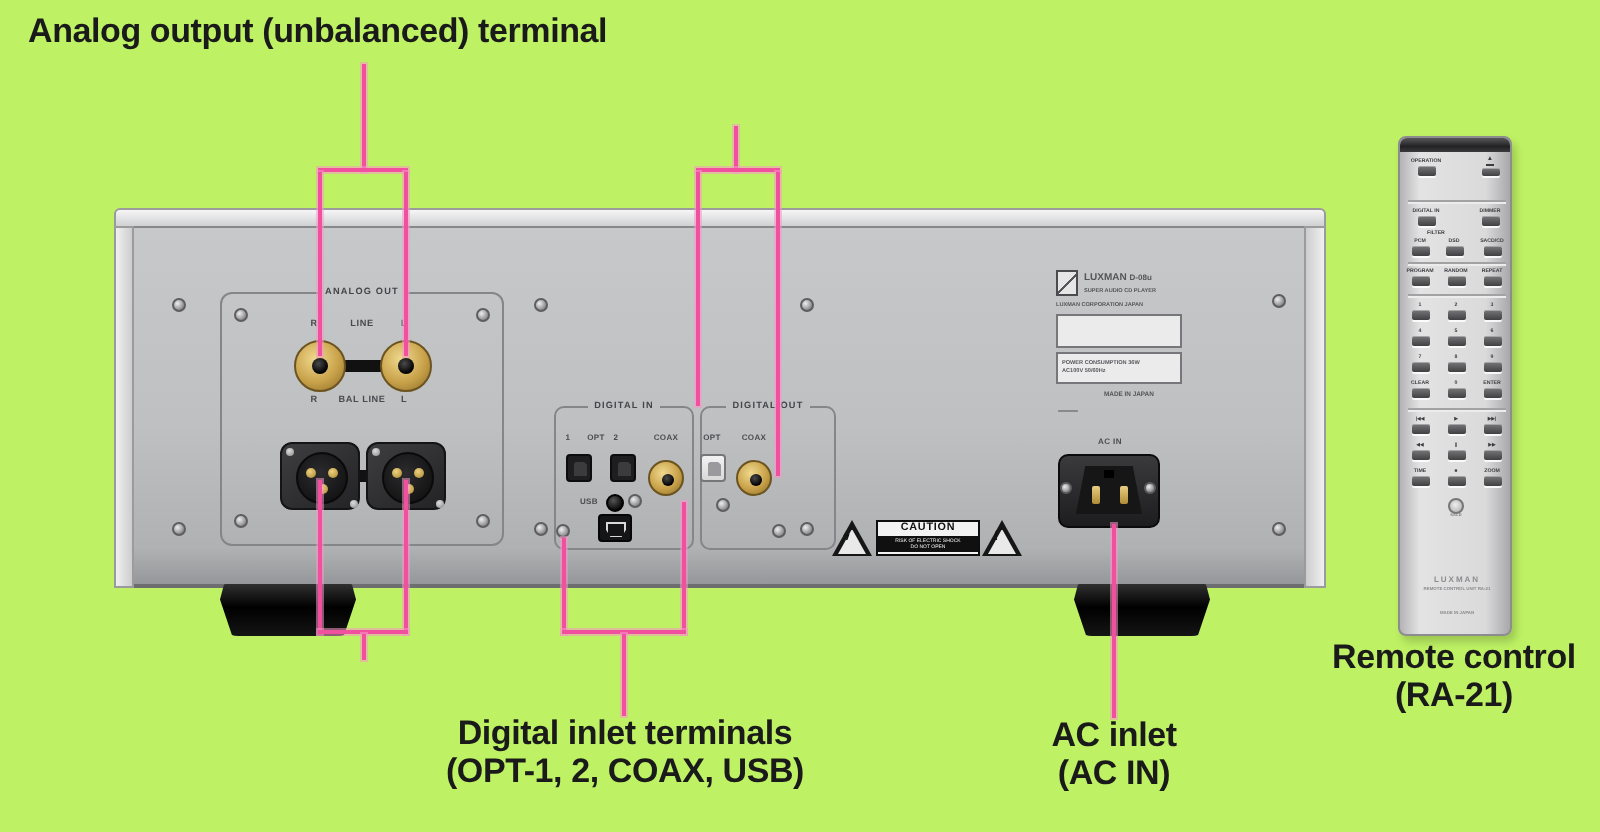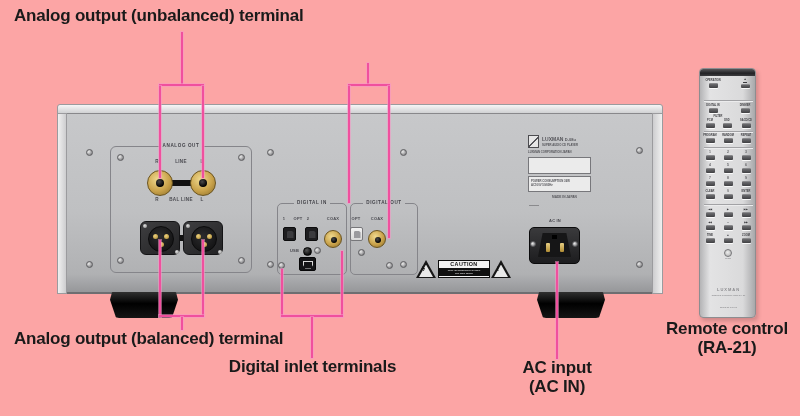--- a/index.html
+++ b/index.html
@@ -1,16 +1,16 @@
 <!DOCTYPE html>
 <html><head>
 <meta charset="utf-8">
 <style>
   html,body{margin:0;padding:0;background:#ffffff;}
-  .stage{position:relative;width:800px;height:416px;background:#fca5a5;overflow:hidden;
+  .stage{position:relative;width:800px;height:416px;background:#bef264;overflow:hidden;
          font-family:"Liberation Sans", sans-serif;}
   .abs{position:absolute;}
   
   .lbl{position:absolute;font-weight:bold;font-size:17px;line-height:19px;color:#1a1a1a;
        letter-spacing:-0.2px;white-space:nowrap;}
   .lbl.center{text-align:center;white-space:normal;}
   
   .cl{position:absolute;background:#f0509e;box-shadow:0 0 0 1px rgba(246,151,199,.55);}
   
   .ch-top{position:absolute;background:linear-gradient(#f6f6f6,#d0d1d3);
@@ -385,25 +385,25 @@
   <div class="cl" style="left:181px;top:317px;width:2px;height:13px;"></div>
 
   <div class="cl" style="left:281px;top:269px;width:2px;height:48px;"></div>
   <div class="cl" style="left:341px;top:251px;width:2px;height:66px;"></div>
   <div class="cl" style="left:281px;top:315px;width:62px;height:2px;"></div>
   <div class="cl" style="left:311px;top:317px;width:2px;height:41px;"></div>
 
   <div class="cl" style="left:556px;top:262px;width:2px;height:97px;"></div>
 
   <div class="lbl" style="left:14px;top:6px;">Analog output (unbalanced) terminal</div>
-  <div class="lbl" style="left:14px;top:329px;">Analog output (balanced) terminal</div>
   <div class="lbl center" style="left:200px;top:357px;width:225px;">
     <div>Digital inlet terminals</div>
+    <div>(OPT-1, 2, COAX, USB)</div>
   </div>
   <div class="lbl center" style="left:504px;top:358px;width:106px;">
-    <div>AC input</div>
+    <div>AC inlet</div>
     <div>(AC IN)</div>
   </div>
   <div class="lbl center" style="left:650px;top:319px;width:154px;">
     <div>Remote control</div>
     <div>(RA-21)</div>
   </div>
 </div>
 
 </body></html>

